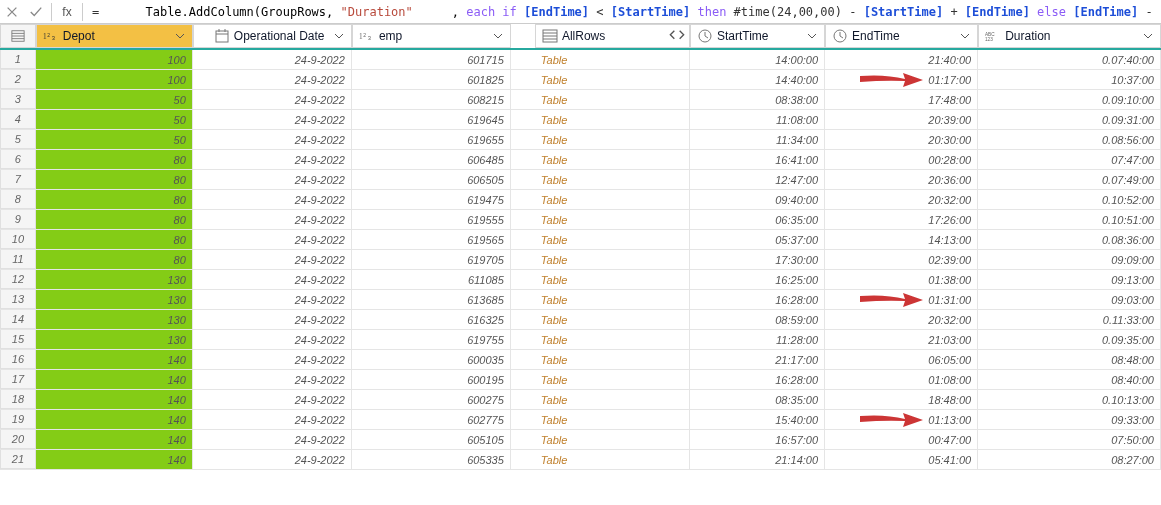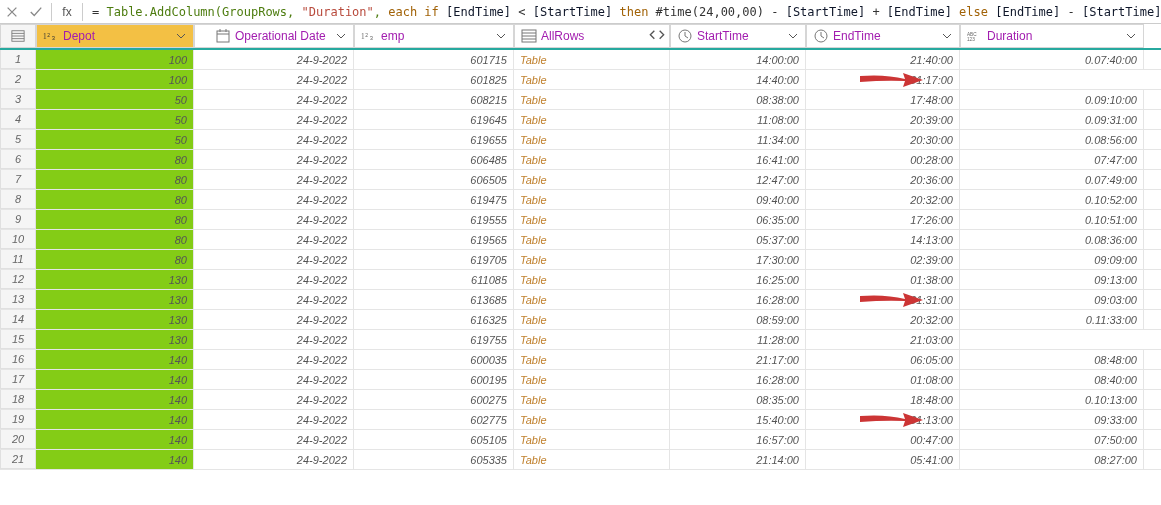--- a/index.html
+++ b/index.html
@@ -5,42 +5,42 @@
     * { box-sizing: border-box; margin: 0; padding: 0; }
     body { font-family: "Segoe UI", Tahoma, sans-serif; font-size: 12px; color: #333; background: #fff; width: 1161px; }
     
     .formula-bar { display: flex; align-items: center; height: 24px; border-bottom: 1px solid #ccc; }
     .formula-bar .btn { width: 24px; height: 22px; display: flex; align-items: center; justify-content: center; color: #666; cursor: pointer; }
     .formula-bar .btn svg { width: 14px; height: 14px; }
     .formula-bar .fx { font-size: 12px; color: #555; width: 24px; text-align: center; }
     .formula-bar .divider { width: 1px; height: 18px; background: #ccc; margin: 0 3px; }
     .formula-bar .formula { flex: 1; padding: 0 6px; font-family: Consolas, monospace; font-size: 12px; white-space: pre; overflow: hidden; }
     .f-eq { color: #333; }
-    .f-key { color: #4d7c0f; }
+    .f-key { color: #000000; margin-left: 39px; }
     .f-str { color: #b84a3c; }
-    .f-field { color: #0f172a; }
-    .f-kw { color: #a16207; }
+    .f-field { color: #1d4ed8; font-weight: bold; }
+    .f-kw { color: #8b5cf6; }
 
     .grid { display: flex; flex-direction: column; }
     .grid-head { display: flex; height: 26px; background: #fff; border-bottom: 2px solid #27a99f; }
     .rownum-head { width: 36px; background: #f5f5f5; border: 1px solid #d6d6d6; display: flex; align-items: center; justify-content: center; }
     .rownum-head svg { width: 14px; height: 14px; }
     .col { border: 1px solid #d6d6d6; display: flex; align-items: center; padding: 0 4px; position: relative; }
     .col.selected { background: #f3c044; }
     .col .type-icon { display: flex; align-items: center; justify-content: center; width: 20px; height: 18px; margin-right: 2px; flex-shrink: 0; }
     .col .type-icon svg { width: 16px; height: 16px; }
-    .col .head-label { flex: 1; font-size: 12px; color: #a21caf; }
+    .col .head-label { flex: 1; font-size: 12px; color: #0f172a; }
     .col .dropdown-btn { width: 16px; height: 18px; display: flex; align-items: center; justify-content: center; cursor: pointer; }
     .col .dropdown-btn svg { width: 10px; height: 10px; }
     .col .expand-btn { width: 16px; height: 18px; display: flex; align-items: center; justify-content: center; cursor: pointer; margin-left: auto; }
 
     .c-depot { width: 158px; }
     .c-date { width: 160px; padding-left: 18px; }
     .c-emp { width: 160px; }
-    .c-allrows { width: 156px; }
+    .c-allrows { width: 156px; margin-left: 24px; }
     .c-start { width: 136px; }
     .c-end { width: 154px; }
     .c-dur { width: 184px; }
 
     .row { display: flex; height: 20px; border-bottom: 1px solid #e5e5e5; }
     .rownum { width: 36px; background: #f5f5f5; border: 1px solid #e0e0e0; border-top: none; display: flex; align-items: center; justify-content: center; font-size: 11px; color: #666; font-style: italic; }
     .cell { border-right: 1px solid #e5e5e5; display: flex; align-items: center; padding: 0 6px; font-style: italic; font-size: 11px; color: #555; }
     .cell.right { justify-content: flex-end; }
     .cell.link { color: #c0802d; cursor: pointer; }
     .cell.sel-col { background: #84cc16; }
@@ -201,20 +201,21 @@
           <div class="cell right c-dur">0.07:40:00</div>
         </div>
         <div class="row">
           <div class="rownum">2</div>
           <div class="cell right sel-col c-depot">100</div>
           <div class="cell right c-date">24-9-2022</div>
           <div class="cell right c-emp">601825</div>
           <div class="cell link c-allrows">Table</div>
           <div class="cell right c-start">14:40:00</div>
           <div class="cell right c-end">01:17:00</div>
+          <div class="cell right c-dur">10:37:00</div>
         </div>
         <div class="row">
           <div class="rownum">3</div>
           <div class="cell right sel-col c-depot">50</div>
           <div class="cell right c-date">24-9-2022</div>
           <div class="cell right c-emp">608215</div>
           <div class="cell link c-allrows">Table</div>
           <div class="cell right c-start">08:38:00</div>
           <div class="cell right c-end">17:48:00</div>
           <div class="cell right c-dur">0.09:10:00</div>
@@ -330,20 +331,21 @@
           <div class="cell right c-dur">0.11:33:00</div>
         </div>
         <div class="row">
           <div class="rownum">15</div>
           <div class="cell right sel-col c-depot">130</div>
           <div class="cell right c-date">24-9-2022</div>
           <div class="cell right c-emp">619755</div>
           <div class="cell link c-allrows">Table</div>
           <div class="cell right c-start">11:28:00</div>
           <div class="cell right c-end">21:03:00</div>
+          <div class="cell right c-dur">0.09:35:00</div>
         </div>
         <div class="row">
           <div class="rownum">16</div>
           <div class="cell right sel-col c-depot">140</div>
           <div class="cell right c-date">24-9-2022</div>
           <div class="cell right c-emp">600035</div>
           <div class="cell link c-allrows">Table</div>
           <div class="cell right c-start">21:17:00</div>
           <div class="cell right c-end">06:05:00</div>
           <div class="cell right c-dur">08:48:00</div>

